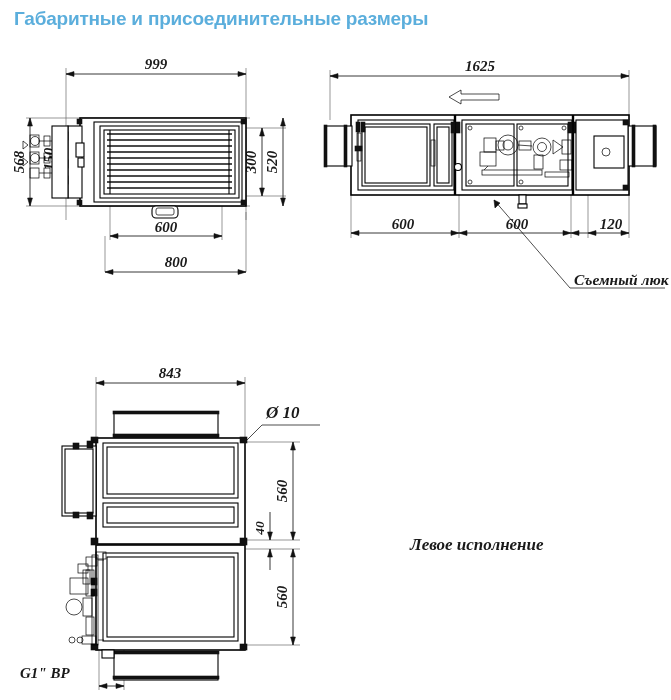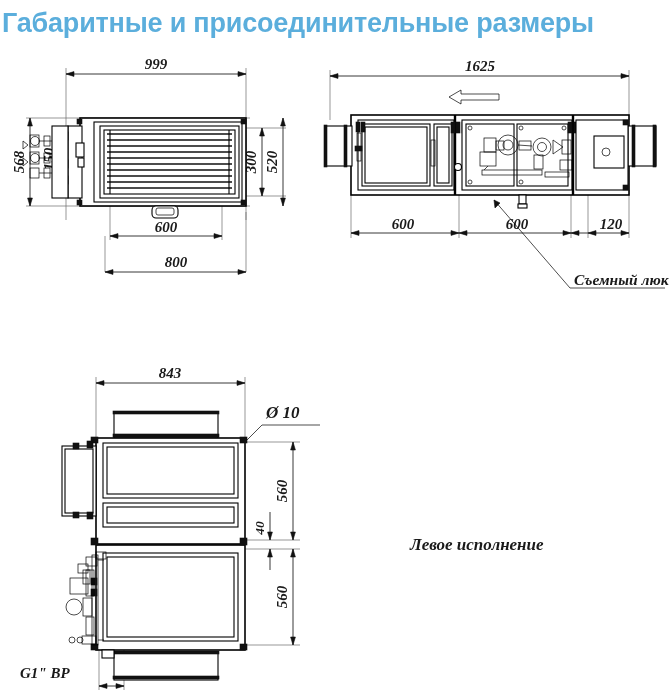--- a/index.html
+++ b/index.html
@@ -1,18 +1,18 @@
 <!DOCTYPE html>
 <html><head>
 <meta charset="utf-8">
 <style>
   html,body{margin:0;padding:0;background:#fff;}
   body{width:671px;height:700px;position:relative;overflow:hidden;
        font-family:"Liberation Sans",sans-serif;}
-  #page-title{position:absolute;left:2px;top:8px;font-size:27px;font-weight:bold;
+  #page-title{position:absolute;left:14px;top:8px;font-size:19px;font-weight:bold;
        color:#5BAEDC;letter-spacing:-0.2px;white-space:nowrap;
        font-family:"Liberation Sans",sans-serif;}
   svg{position:absolute;left:0;top:0;}
   .dim{font-family:"Liberation Serif",serif;font-style:italic;font-weight:bold;
        font-size:15px;fill:#1a1a1a;}
   .dimS{font-family:"Liberation Serif",serif;font-style:italic;font-weight:bold;
        font-size:13.5px;fill:#1a1a1a;}
   .note{font-family:"Liberation Serif",serif;font-style:italic;font-weight:bold;
        font-size:15.5px;fill:#1a1a1a;}
   .big{font-family:"Liberation Serif",serif;font-style:italic;font-weight:bold;

